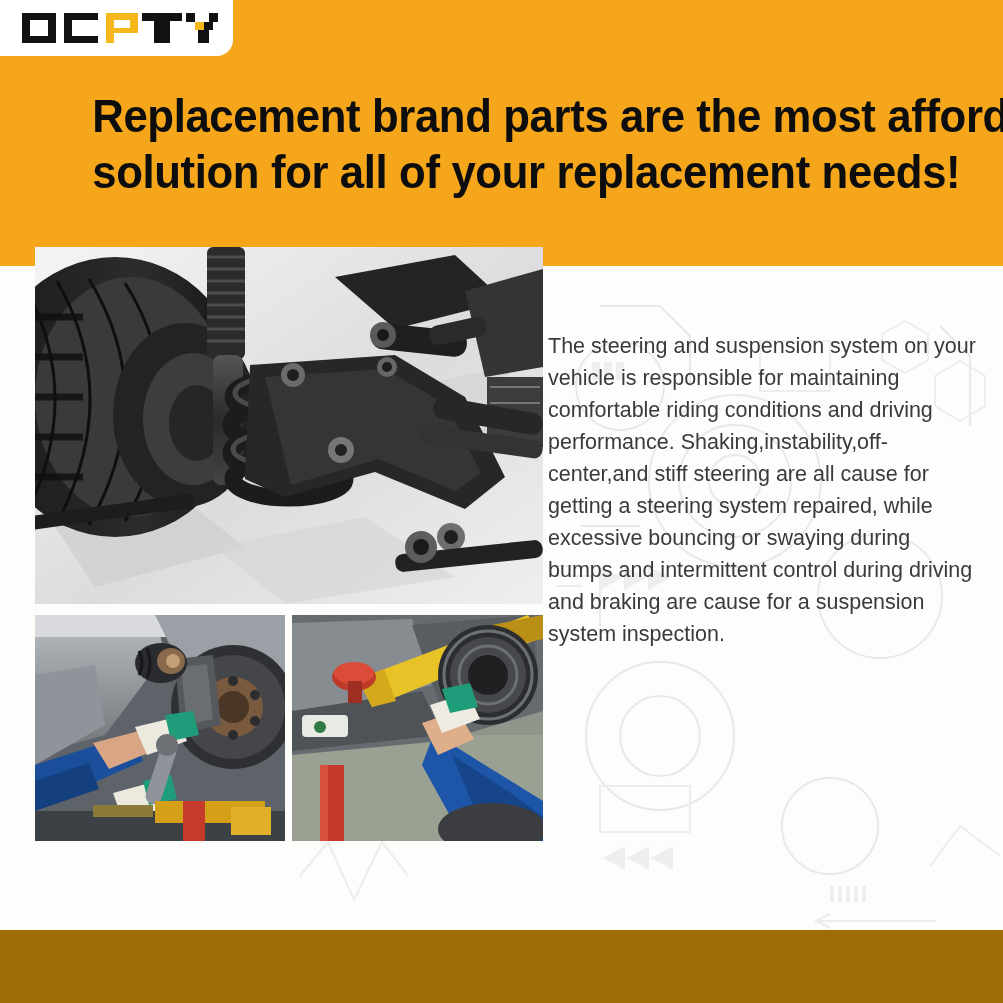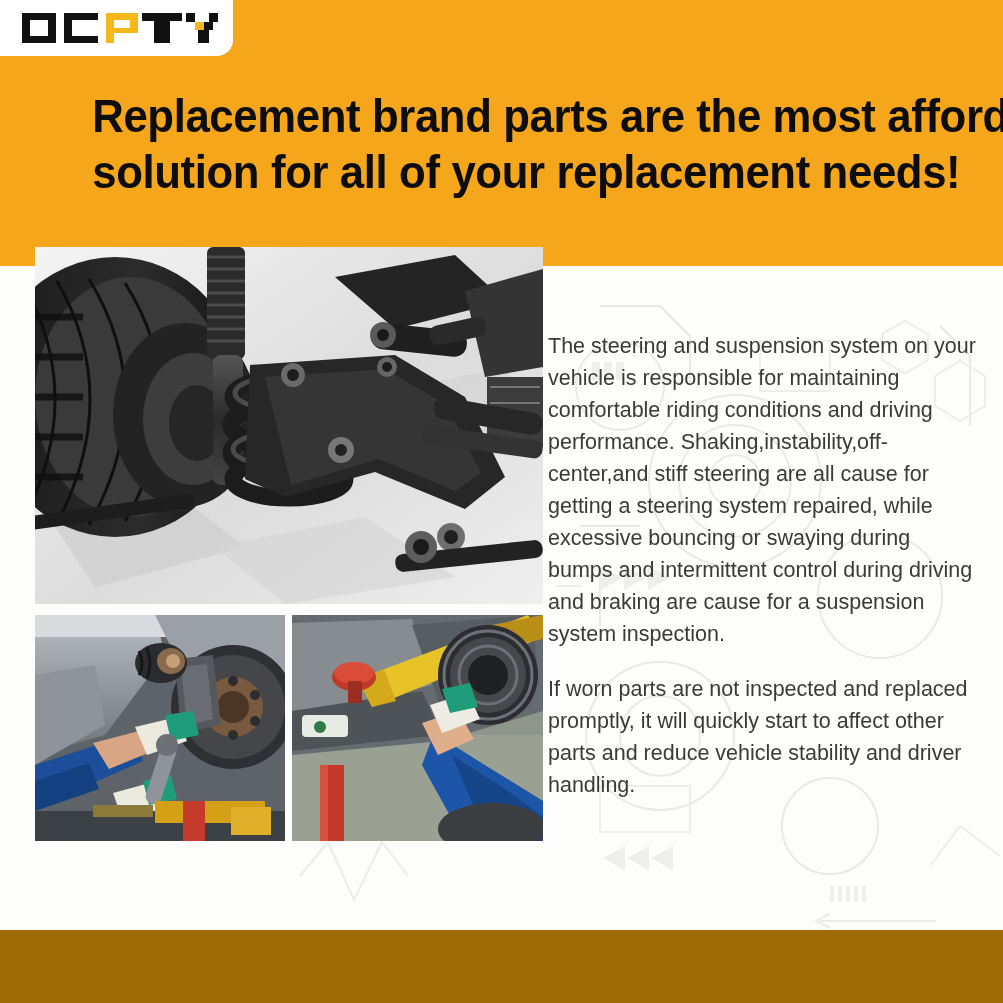--- a/index.html
+++ b/index.html
@@ -150,21 +150,20 @@
       </g>
       <g stroke="#ececea" stroke-width="2" fill="none">
         <path d="M300 610 l28 -34 l26 58 l28 -58 l26 34"></path>
         <path d="M816 655 h120"></path>
         <path d="M830 648 l-14 7 l14 7"></path>
       </g>
     </svg>
 
     <div class="text-col" style="top:64px;">
       <p>The steering and suspension system on your vehicle is responsible for maintaining comfortable riding conditions and driving performance. Shaking,instability,off-center,and stiff steering are all cause for getting a steering system repaired, while excessive bouncing or swaying during bumps and intermittent control during driving and braking are cause for a suspension system inspection.</p>
-      <p>If worn parts are not inspected and replaced promptly, it will quickly start to affect other parts and reduce vehicle stability and driver handling.</p>
     </div>
   </div>
 
   <div class="photo photo-main">
     <svg viewBox="0 0 508 357" preserveAspectRatio="none">
       <defs>
         <linearGradient id="bgGrey" x1="0" y1="0" x2="1" y2="1">
           <stop offset="0%" stop-color="#f4f4f4"></stop>
           <stop offset="55%" stop-color="#dcdcdc"></stop>
           <stop offset="100%" stop-color="#efefef"></stop>

